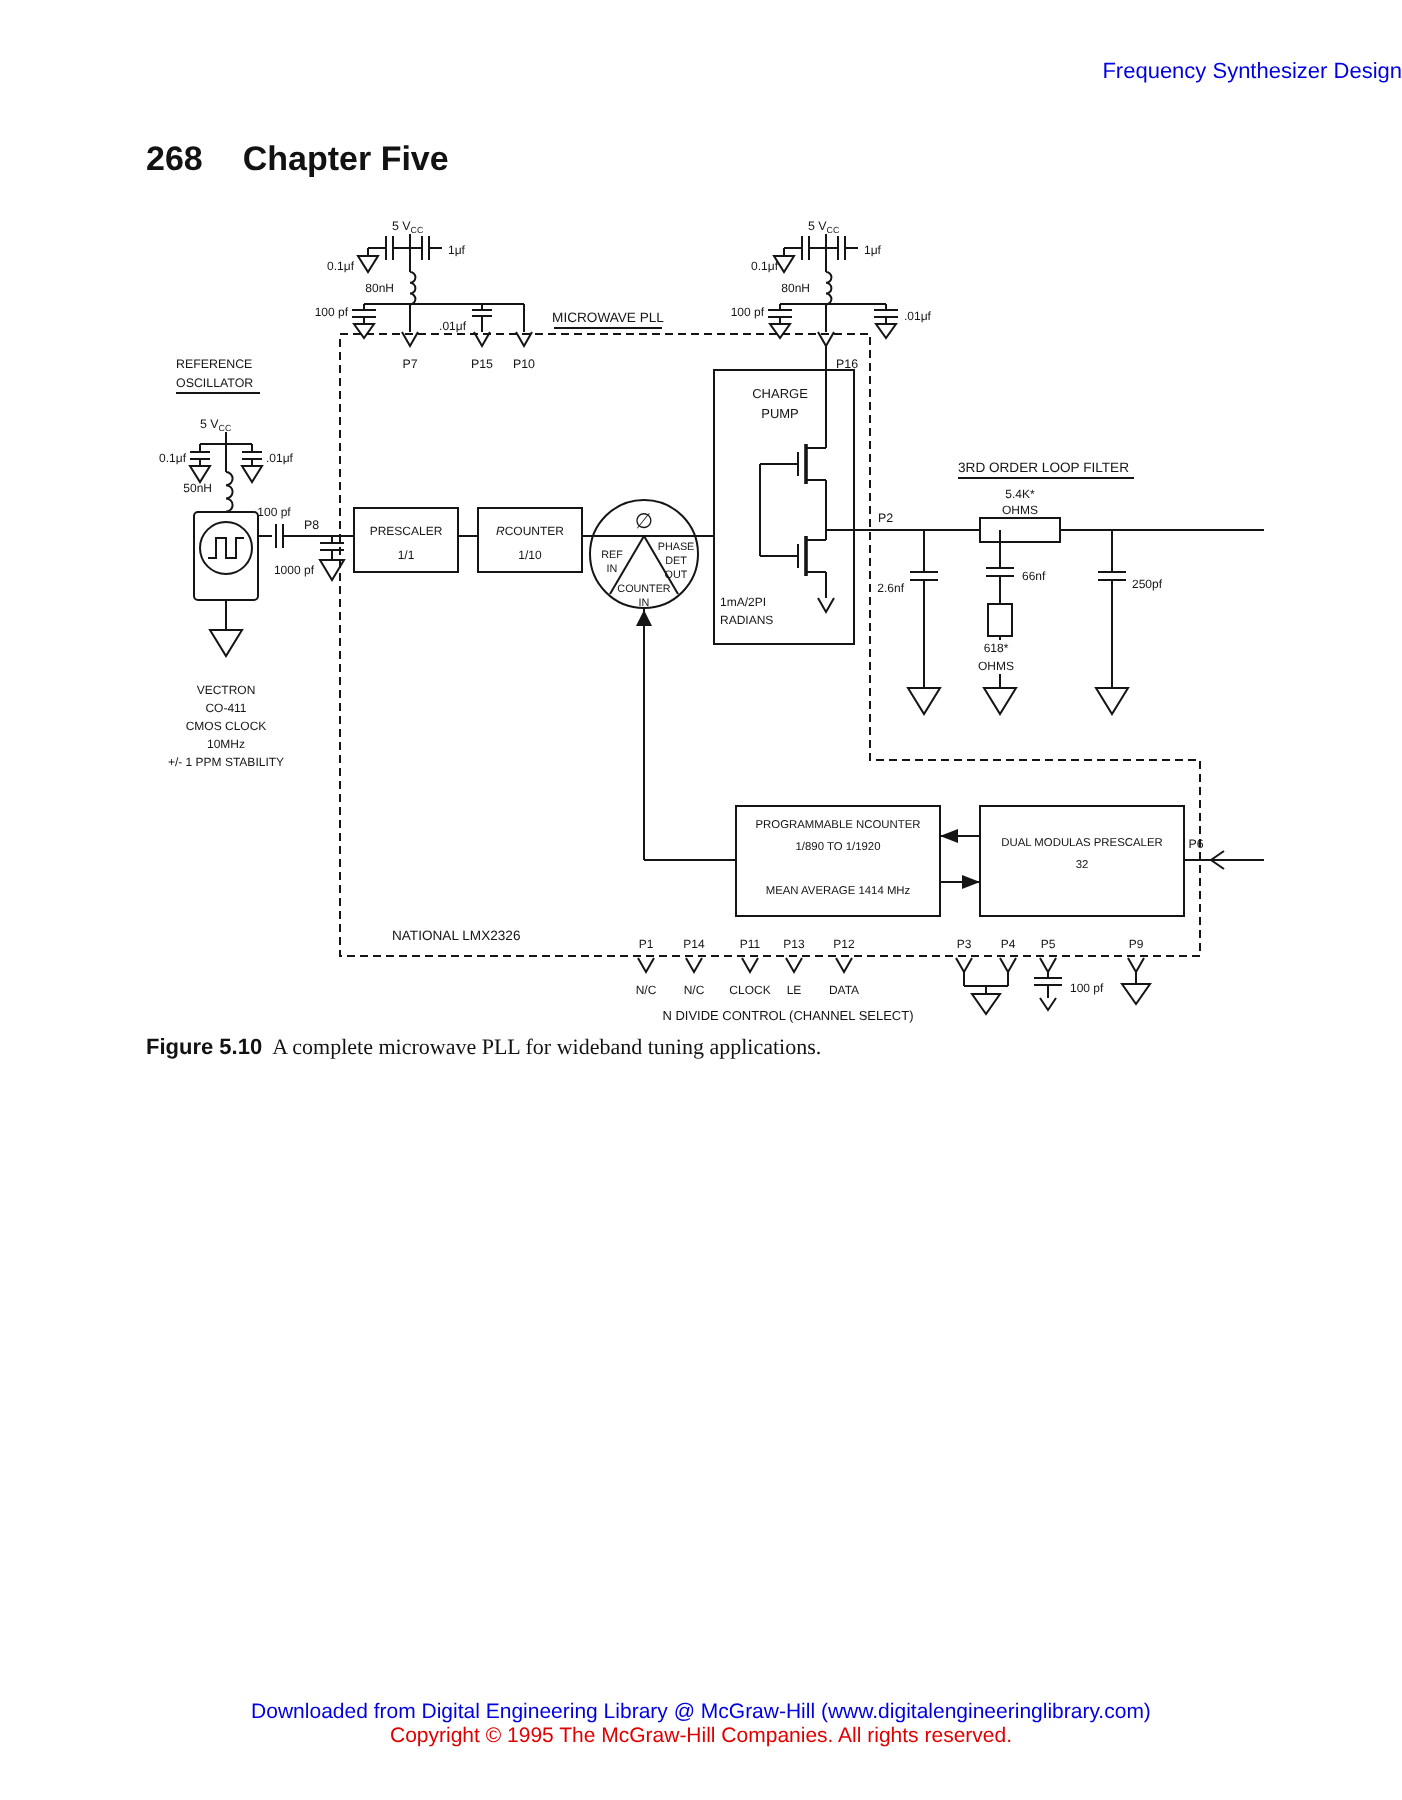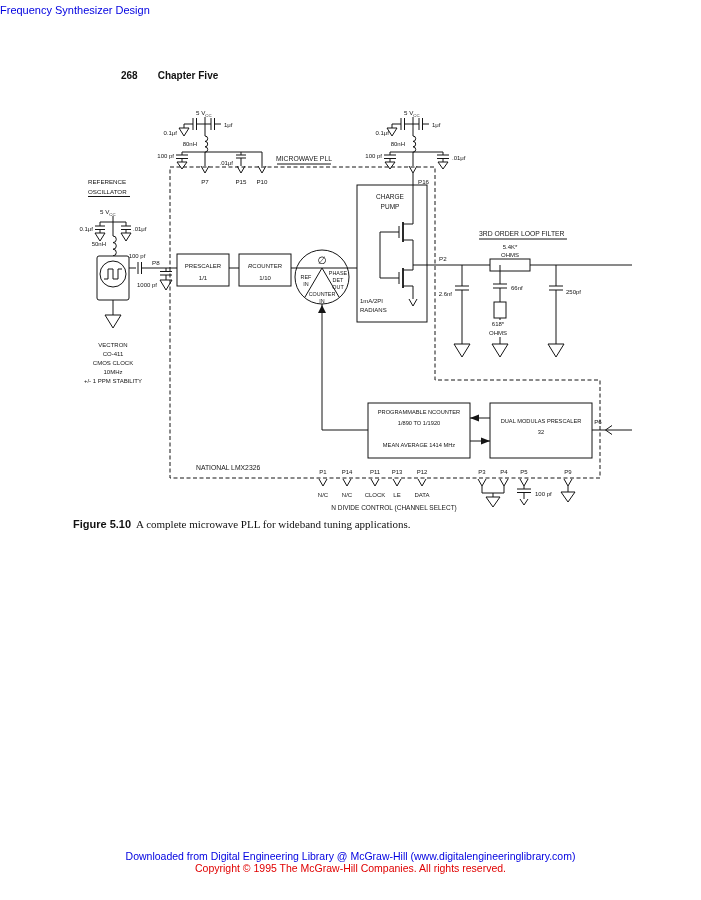--- a/index.html
+++ b/index.html
@@ -1,19 +1,19 @@
 <!DOCTYPE html>
 <html><head>
 <meta charset="utf-8">
 <style>
   * { margin:0; padding:0; box-sizing:border-box; }
   html,body { width:701px; height:900px; }
   body { background:#ffffff; font-family:"Liberation Sans",sans-serif; position:relative; overflow:hidden; }
-  .running-head { position:absolute; top:4px; left:0; width:100%; text-align:left; font-size:11px; color:#0000e0; }
-  .chapter-line { position:absolute; top:70px; left:73px; font-size:10px; font-weight:bold; color:#121212;margin-left:48px; }
+  .running-head { position:absolute; top:30px; left:0; width:100%; text-align:right; font-size:11px; color:#0000e0; }
+  .chapter-line { position:absolute; top:70px; left:73px; font-size:17px; font-weight:bold; color:#121212; }
   .pagenum { margin-right:20px; }
   svg.sch { position:absolute; top:0; left:0; }
   .sch text { font-family:"Liberation Sans",sans-serif; fill:#151515; font-size:7px; }
   .sch .t54 { font-size:5.4px; } .sch .t57 { font-size:5.7px; } .sch .t6 { font-size:6px; }
   .sch .t62 { font-size:6.2px; } .sch .t65 { font-size:6.5px; } .sch .t68 { font-size:6.8px; }
   .sch .t10 { font-size:10.5px; }
   .sch line, .sch path, .sch polyline { stroke:#151515; stroke-width:1; fill:none; }
   .sch rect, .sch circle { stroke:#151515; stroke-width:1; fill:#ffffff; }
   .sch polygon.gnd { stroke:#151515; stroke-width:1; fill:none; }
   .sch polygon.solid { fill:#151515; stroke:none; }

